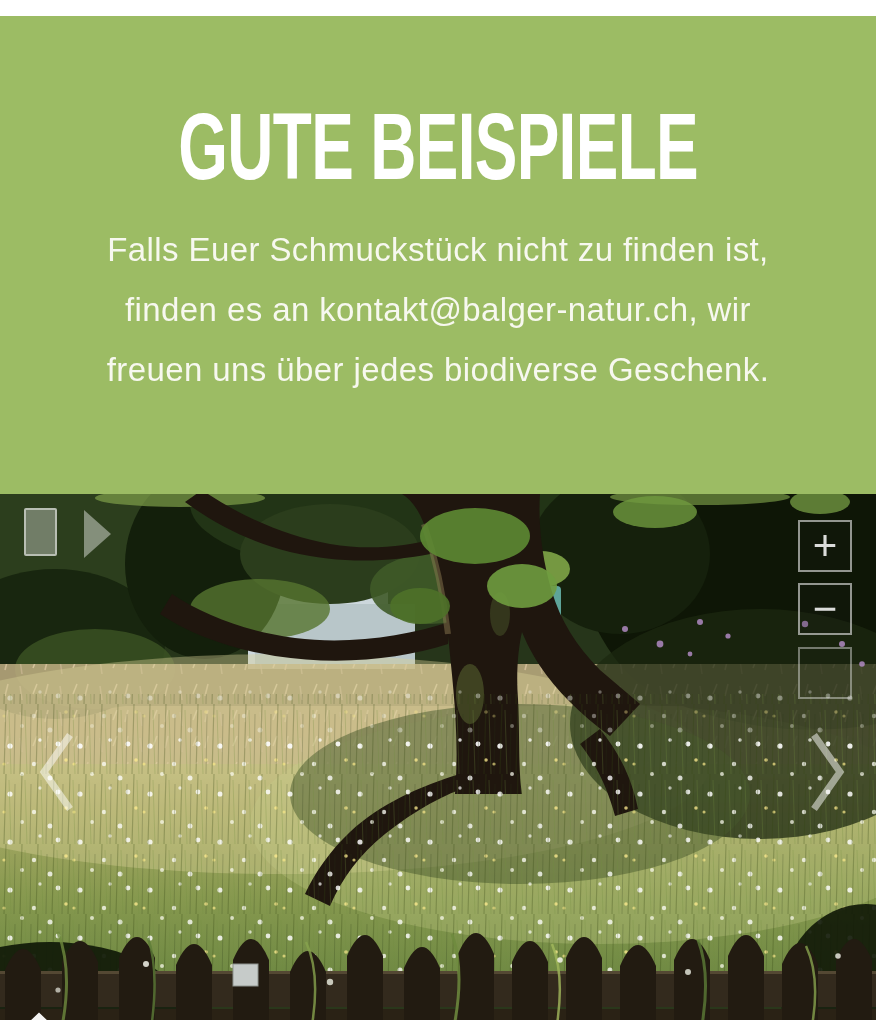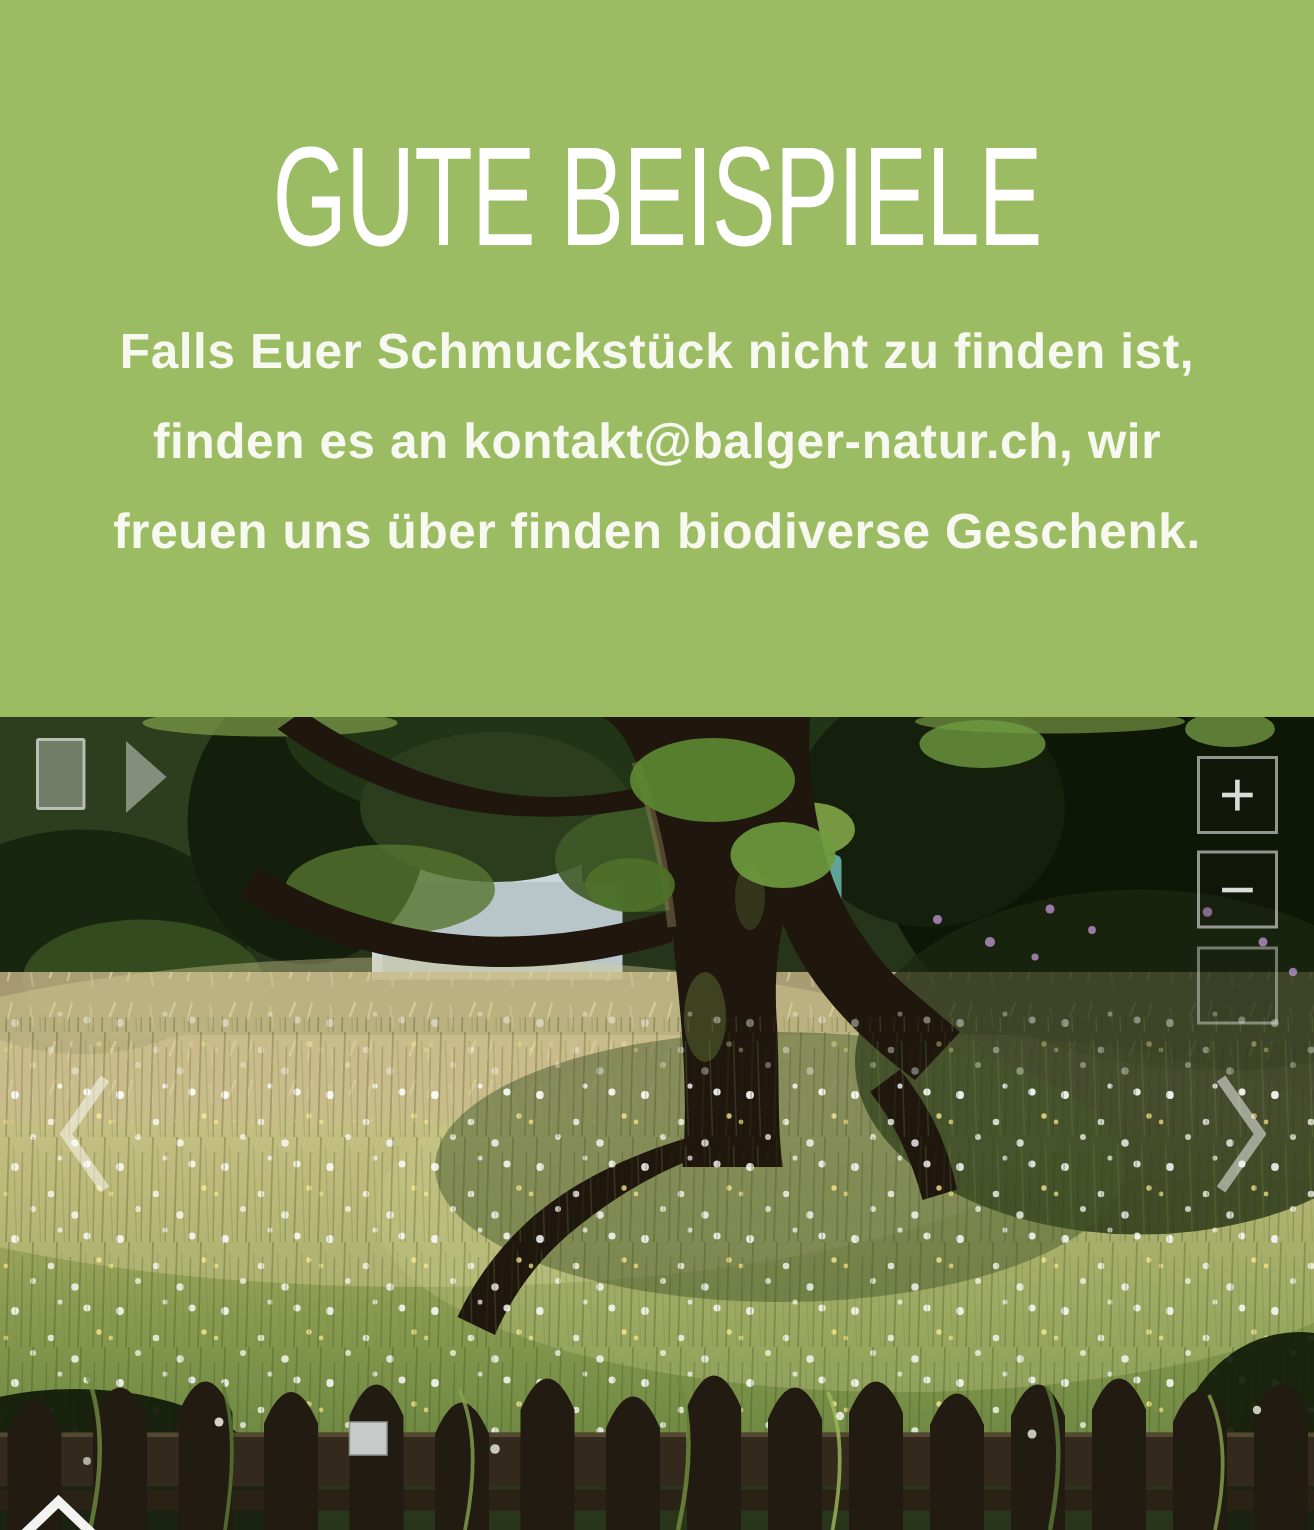--- a/index.html
+++ b/index.html
@@ -18,35 +18,35 @@
   .page{width:876px;height:1020px;position:relative;overflow:hidden;}
 
   
   .hero{
     width:100%;height:478px;
     background:var(--header-bg);
     color:var(--header-text);
     text-align:center;
   }
   .hero h1{
-    margin:0;padding-top:84px;
+    margin:16px;padding-top:84px;
     font-size:94px;line-height:1;
-    font-weight:normal;letter-spacing:-1px;
+    font-weight:bold;letter-spacing:-1px;
     white-space:nowrap;
   }
   .hero h1 .squeeze{
     display:inline-block;
     transform:scaleX(0.68);
     transform-origin:50% 50%;
   }
   .hero .subtitle{
     margin:26px auto 0;
     width:800px;
     font-size:33px;line-height:60px;
-    font-weight:700;letter-spacing:0.4px;
+    font-weight:400;letter-spacing:0.4px;
     color:var(--subtitle-text);
   }
   .hero .subtitle .line{display:block;}
 
   
   .gallery{
     position:relative;width:876px;height:542px;overflow:hidden;
   }
   .photo-wrap{position:absolute;inset:0;}
   .photo-wrap svg{display:block;}
@@ -89,21 +89,21 @@
 </head>
 <body>
 
 <div class="page">
 
   <header class="hero">
     <h1><span class="squeeze">GUTE BEISPIELE</span></h1>
     <p class="subtitle">
       <span class="line">Falls Euer Schmuckstück nicht zu finden ist,</span>
       <span class="line">finden es an kontakt@balger-natur.ch, wir</span>
-      <span class="line">freuen uns über finden biodiverse Geschenk.</span>
+      <span class="line">freuen uns über jedes biodiverse Geschenk.</span>
     </p>
   </header>
 
   <div class="gallery">
 
     <div class="photo-wrap" role="img" aria-label="Blumenwiese mit weissen Margeriten, altem Obstbaum und Holzzaun">
       <svg width="876" height="542" viewBox="0 0 876 542" xmlns="http://www.w3.org/2000/svg" aria-hidden="true">
         <defs>
           <linearGradient id="meadow" x1="0" y1="0" x2="0" y2="1">
             <stop offset="0" stop-color="#35421f"></stop>

